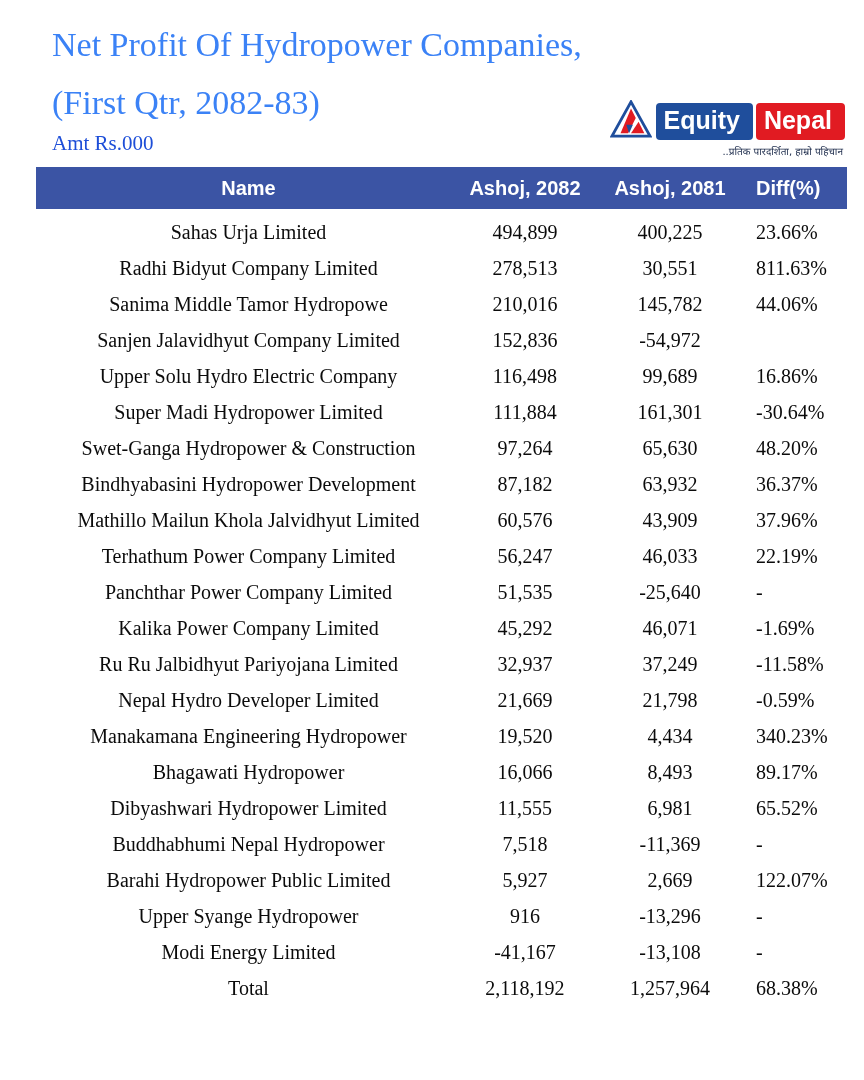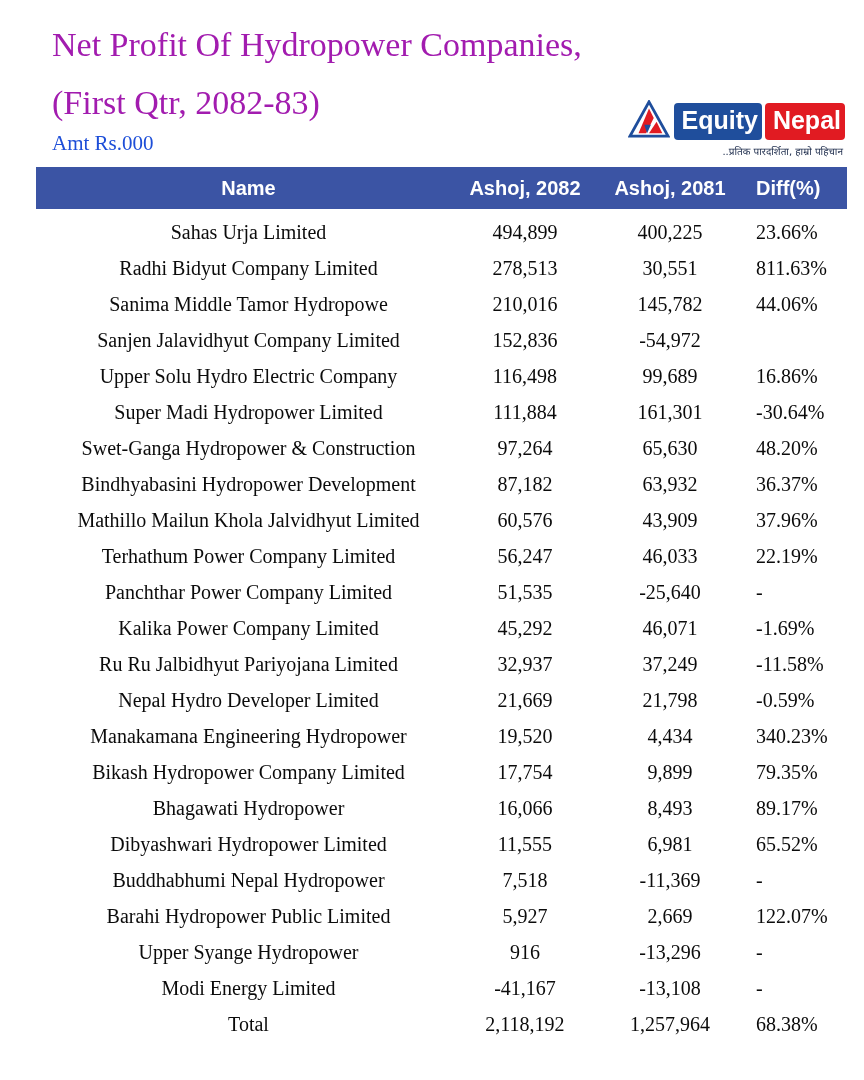--- a/index.html
+++ b/index.html
@@ -6,42 +6,42 @@
   body{
     width:864px;height:1080px;
     background:#ffffff;
     position:relative;
     font-family:"Liberation Serif", serif;
     overflow:hidden;
   }
   
   .title-line{
     position:absolute;left:52px;
-    color:#a21caf;
+    color:#3b82f6;
     font-size:34px;
     font-family:"Liberation Serif", serif;
     white-space:nowrap;
   }
   #title1{top:26px;}
   #title2{top:84px;}
   .subtitle{
     position:absolute;left:52px;top:131px;
     color:#1d4ed8;font-size:21px;
   }
   
   .logo{
     position:absolute;top:100px;right:19px;
     display:flex;flex-direction:column;align-items:flex-end;
   }
   .logo-row{display:flex;align-items:center;gap:3px;}
   .logo-icon{width:42px;height:38px;margin-right:1px;}
   .brand-box{
     font-family:"Liberation Sans", sans-serif;
     font-weight:bold;font-size:25px;line-height:1;
-    color:#ffffff;padding:5px 4px 7px 8px;border-radius:4px;
+    color:#ffffff;padding:5px 13px 7px 8px;border-radius:4px;
   }
   .brand-blue{background:#1f4e9c;}
   .brand-red{background:#e11b22;}
   .tagline{
     font-family:"DejaVu Sans", sans-serif;
     font-size:10px;color:#1b2a4a;margin-top:2px;padding-right:2px;
   }
   
   .table{
     position:absolute;top:167px;left:36px;width:811px;
@@ -202,26 +202,20 @@
     <div class="cell diff">-0.59%</div>
   </div>
 
   <div class="trow">
     <div class="cell name">Manakamana Engineering Hydropower</div>
     <div class="cell num">19,520</div>
     <div class="cell num">4,434</div>
     <div class="cell diff">340.23%</div>
   </div>
 
-  <div class="trow">
-    <div class="cell name">Bikash Hydropower Company Limited</div>
-    <div class="cell num">17,754</div>
-    <div class="cell num">9,899</div>
-    <div class="cell diff">79.35%</div>
-  </div>
 
   <div class="trow">
     <div class="cell name">Bhagawati Hydropower</div>
     <div class="cell num">16,066</div>
     <div class="cell num">8,493</div>
     <div class="cell diff">89.17%</div>
   </div>
 
   <div class="trow">
     <div class="cell name">Dibyashwari Hydropower Limited</div>

